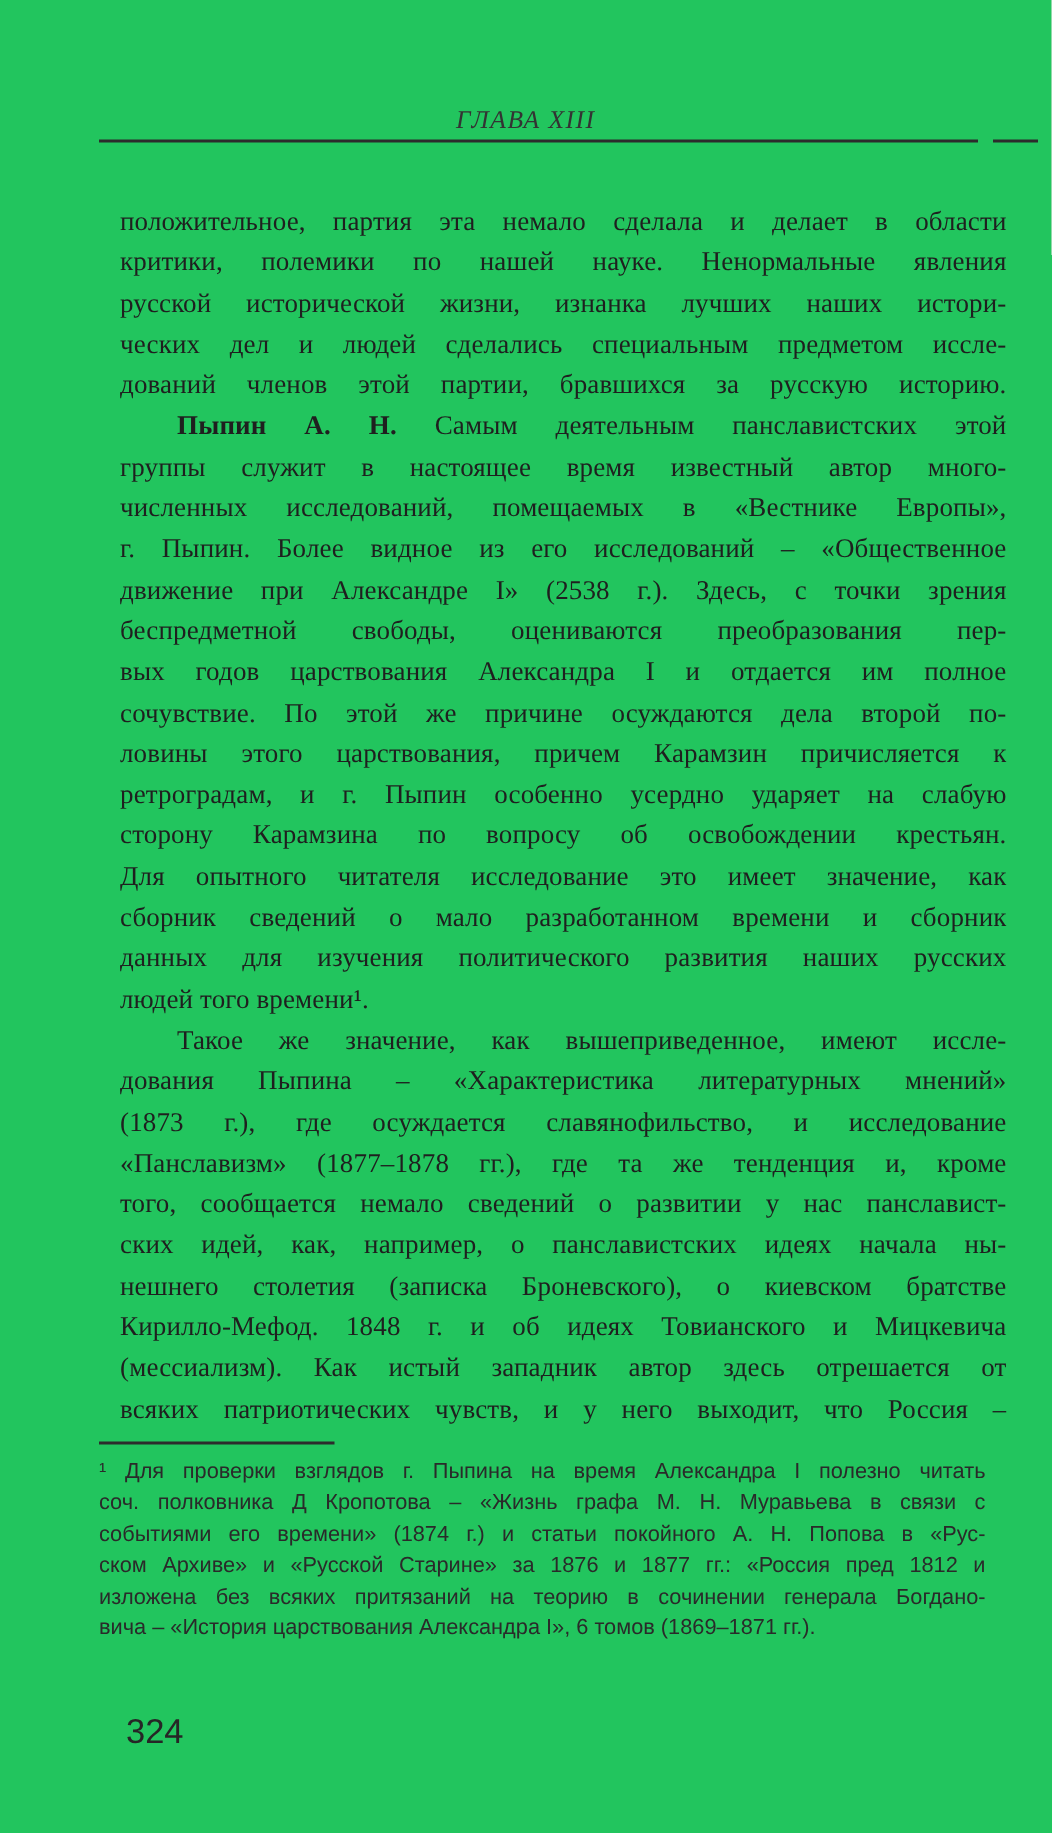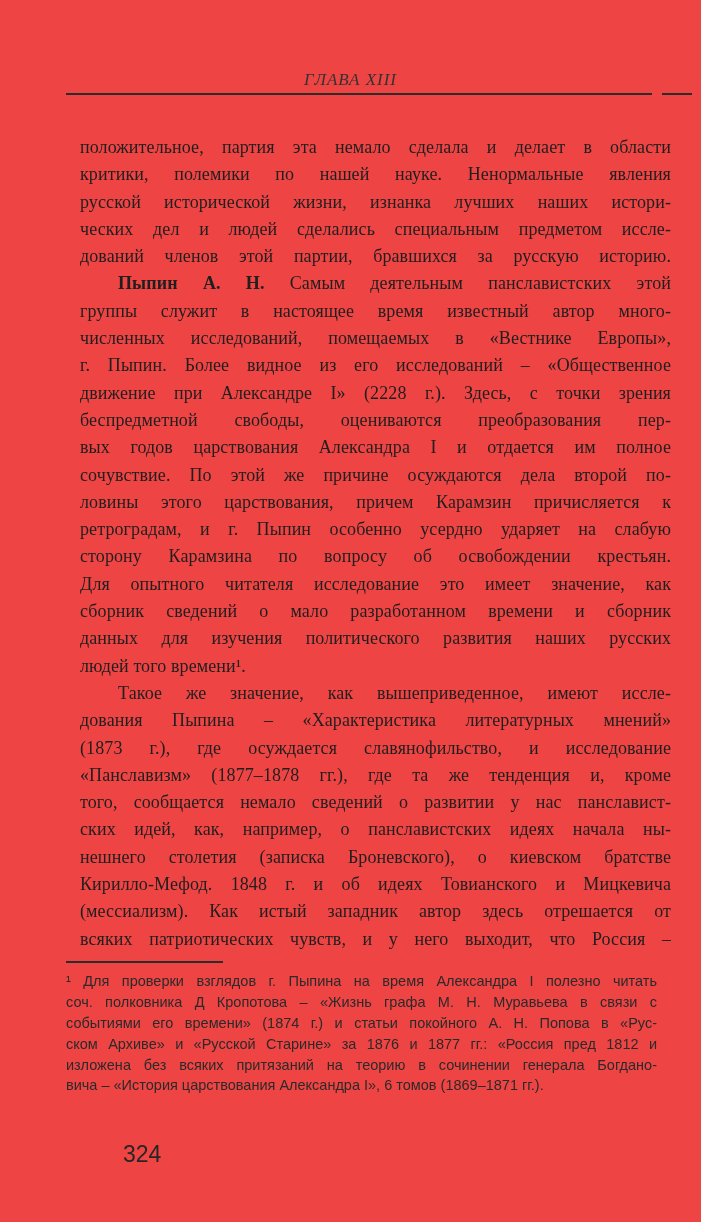--- a/index.html
+++ b/index.html
@@ -4,21 +4,21 @@
 <style>
   html, body {
     margin: 0;
     padding: 0;
     background: #e9e9e7;
   }
   .page {
     position: relative;
     width: 701px;
     height: 1222px;
-    background: #ef4444;
+    background: #22c55e;
     overflow: hidden;
     font-family: "Liberation Serif", serif;
     color: #1f1f1f;
   }
   
   .running-header {
     position: absolute;
     top: 70px;
     left: 0;
     width: 100%;
@@ -95,21 +95,20 @@
     line-height: 20.9px;
   }
   
   .page-number {
     position: absolute;
     top: 1141px;
     left: 84px;
     font-family: "Liberation Sans", sans-serif;
     font-size: 23px;
     color: #262626;
-    margin-left: 39px;
   }
 </style>
 </head>
 <body>
 
 <div class="page">
 
   <div class="running-header">
     <div class="header-title">ГЛАВА XIII</div>
     <div class="header-rule"></div>
@@ -122,21 +121,21 @@
         <div class="line">критики, полемики по нашей науке. Ненормальные явления</div>
         <div class="line">русской исторической жизни, изнанка лучших наших истори-</div>
         <div class="line">ческих дел и людей сделались специальным предметом иссле-</div>
         <div class="line">дований членов этой партии, бравшихся за русскую историю.</div>
       </div>
       <div>
         <div class="line indent"><span class="bold">Пыпин А. Н.</span><span> Самым деятельным панславистских этой</span></div>
         <div class="line">группы служит в настоящее время известный автор много-</div>
         <div class="line">численных исследований, помещаемых в «Вестнике Европы»,</div>
         <div class="line">г. Пыпин. Более видное из его исследований – «Общественное</div>
-        <div class="line">движение при Александре I» (2228 г.). Здесь, с точки зрения</div>
+        <div class="line">движение при Александре I» (2538 г.). Здесь, с точки зрения</div>
         <div class="line">беспредметной свободы, оцениваются преобразования пер-</div>
         <div class="line">вых годов царствования Александра I и отдается им полное</div>
         <div class="line">сочувствие. По этой же причине осуждаются дела второй по-</div>
         <div class="line">ловины этого царствования, причем Карамзин причисляется к</div>
         <div class="line">ретроградам, и г. Пыпин особенно усердно ударяет на слабую</div>
         <div class="line">сторону Карамзина по вопросу об освобождении крестьян.</div>
         <div class="line">Для опытного читателя исследование это имеет значение, как</div>
         <div class="line">сборник сведений о мало разработанном времени и сборник</div>
         <div class="line">данных для изучения политического развития наших русских</div>
         <div class="line last">людей того времени¹.</div>

